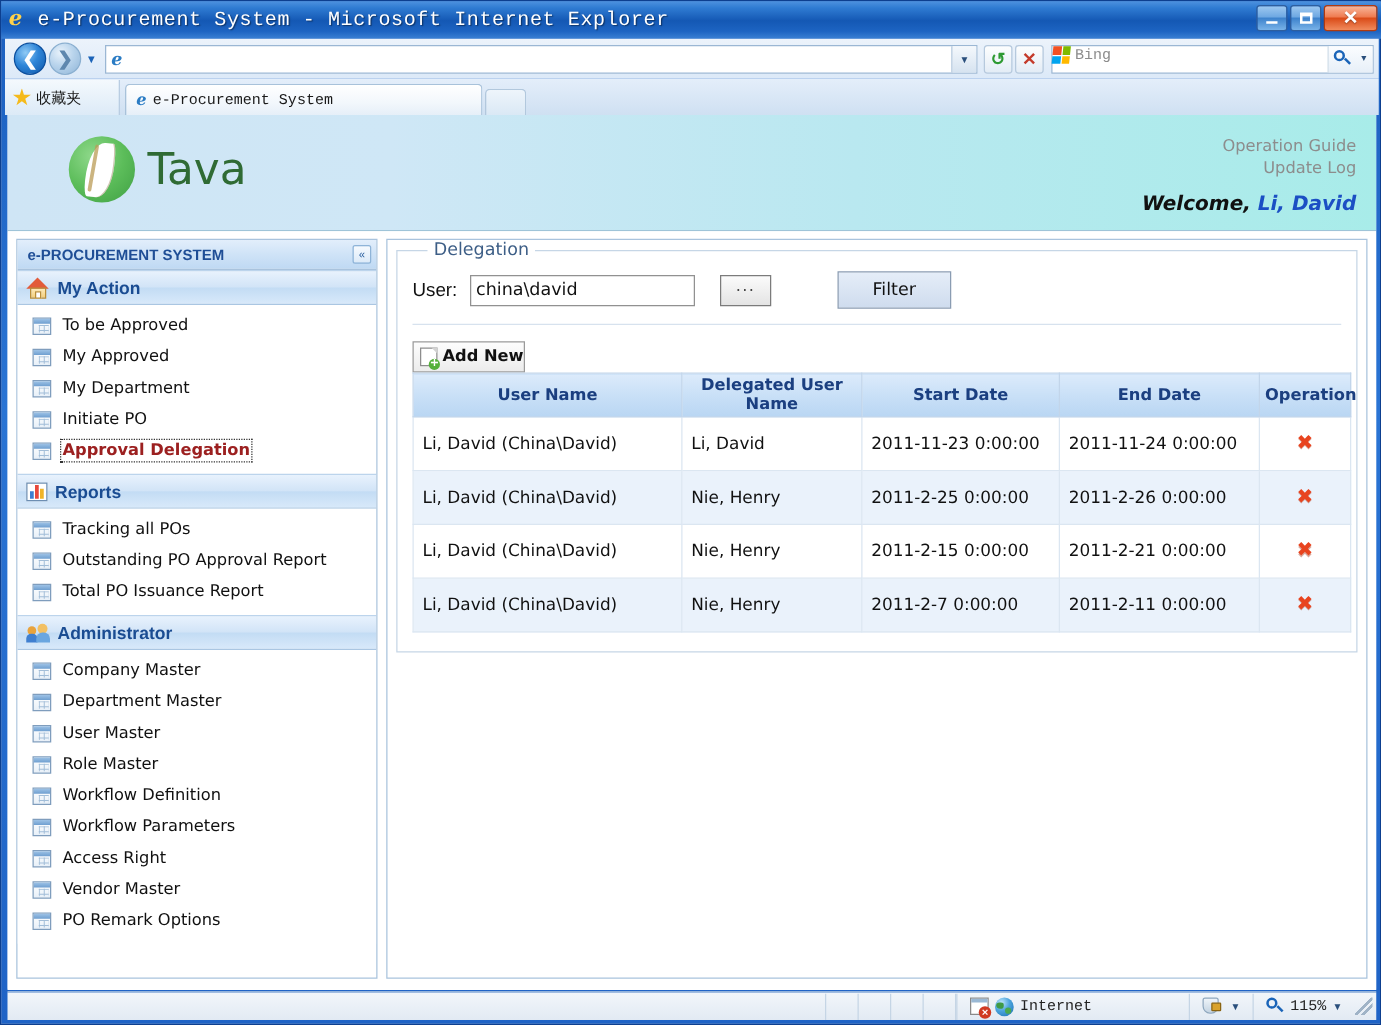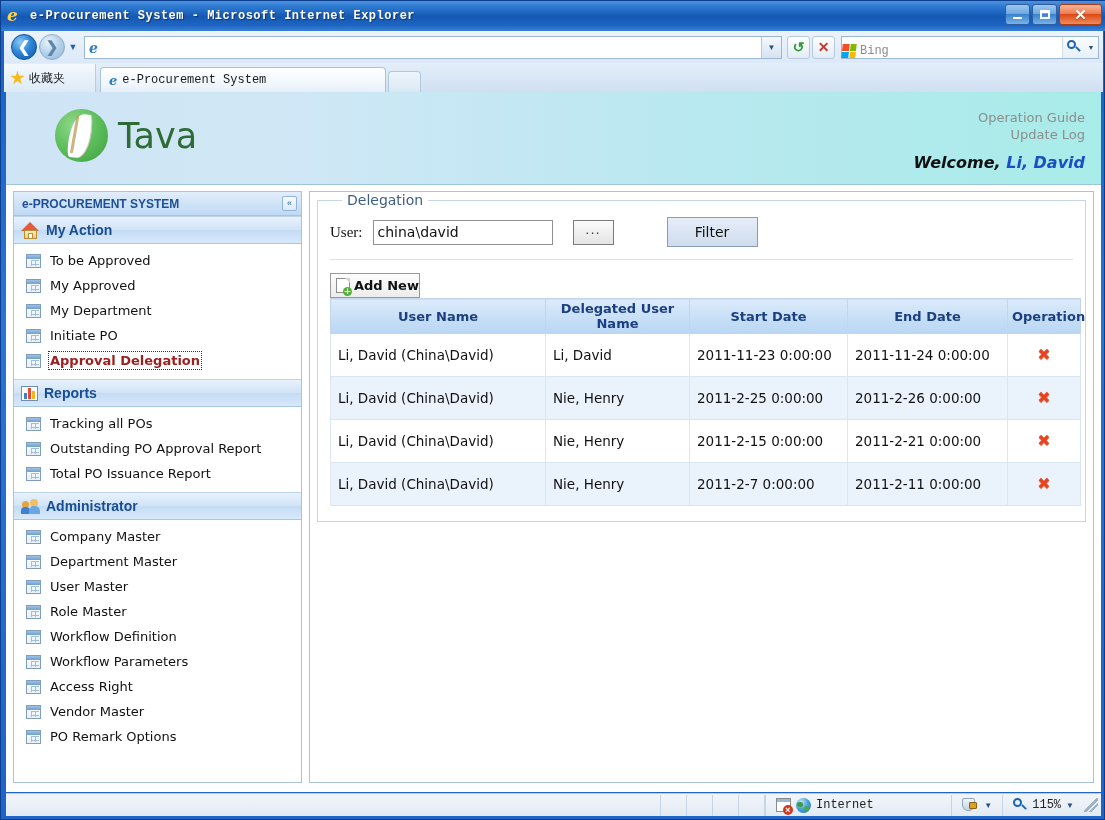--- a/index.html
+++ b/index.html
@@ -25,22 +25,22 @@
     background: linear-gradient(to bottom, #4d92df 0%, #2f7bd2 18%, #1458b4 52%, #1d64c2 80%, #3a80d4 100%);
     display: flex; align-items: center;
   }
   .title-ie-icon {
     width: 18px; height: 18px; margin-left: 6px; margin-right: 5px;
     position: relative; flex: 0 0 auto;
   }
   .title-text {
     color: #ffffff;
     font-family: "Liberation Mono", monospace;
-    font-weight: bold;
-    font-size: 12px;
+    font-weight: normal;
+    font-size: 16px;
     letter-spacing: 0.5px;
     text-shadow: 1px 1px 1px rgba(0,0,0,0.45);
     white-space: nowrap;
   }
   .win-buttons {
     position: absolute; right: 4px; top: 3px;
     display: flex; gap: 2px;
   }
   .win-btn {
     width: 25px; height: 21px;
@@ -117,21 +117,21 @@
   .tool-btn {
     width: 23px; height: 23px; margin-left: 2px; flex: 0 0 auto;
     border: 1px solid #b6c9dd; border-radius: 3px;
     background: linear-gradient(to bottom,#fdfefe,#e3ecf6);
     display: flex; align-items: center; justify-content: center;
     font-size: 13px; font-weight: bold;
   }
   .search-wrap {
     width: 258px; height: 23px; margin-left: 6px; flex: 0 0 auto;
     background: #fff; border: 1px solid #9bb7d4;
-    display: flex; align-items: flex-end;
+    display: flex; align-items: flex-start;
   }
   .search-text {
     flex: 1 1 auto; font-size: 12px; color: #8c8c8c; padding-left: 4px;
     font-family: "Liberation Mono", monospace;
   }
   .search-go {
     width: 22px; height: 21px; display: flex; align-items: center; justify-content: center;
     border-left: 1px solid #cfdde9; background: linear-gradient(to bottom,#fbfdff,#e7eff8);
     flex: 0 0 auto;
   }
@@ -384,21 +384,21 @@
     font-size: 14px; color: #3d5e86;
     font-family: "DejaVu Sans", sans-serif;
   }
   .filter-row {
     display: flex; align-items: center; gap: 0;
     padding: 6px 0 12px 0;
     border-bottom: 1px solid #d7e2ee;
   }
   .lbl-user {
     font-size: 15px; color: #111; margin-right: 10px;
-    font-family: Liberation Serif, serif;
+    font-family: Liberation Sans, sans-serif;
   }
   .inp-user {
     width: 180px; height: 25px;
     border: 1px solid #919191; padding: 0 4px;
     font-size: 14px; color: #111;
     font-family: "DejaVu Sans", sans-serif;
     background: #fff;
   }
   .btn-browse {
     width: 41px; height: 25px; margin-left: 20px;

